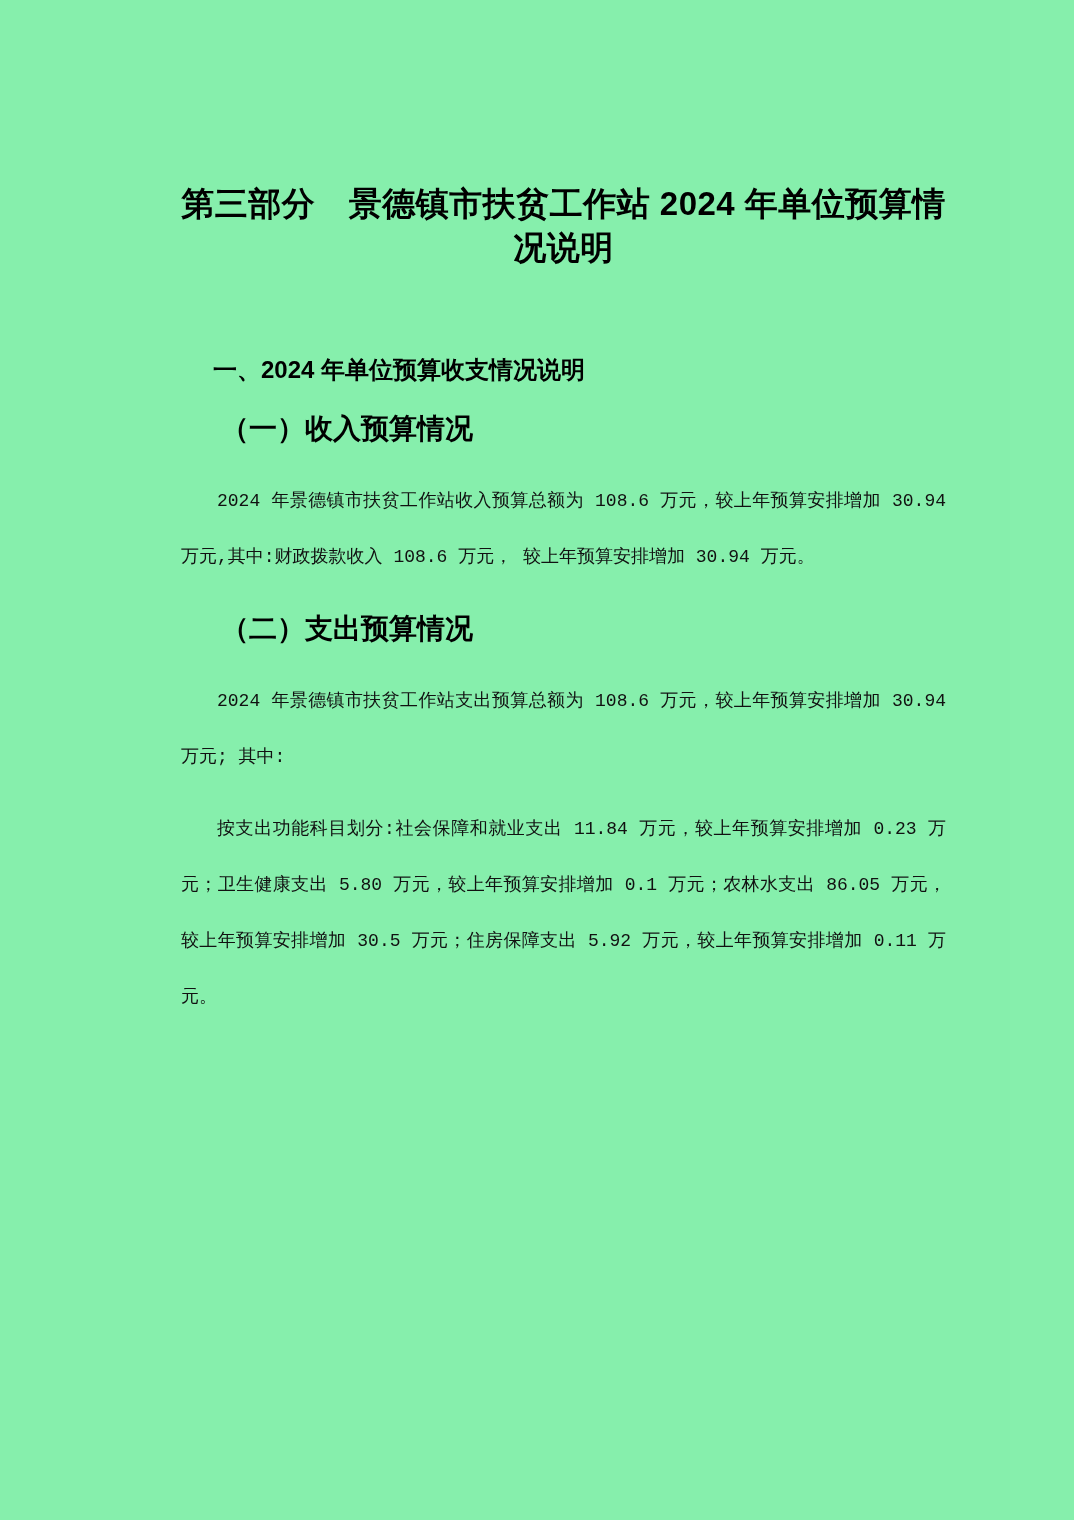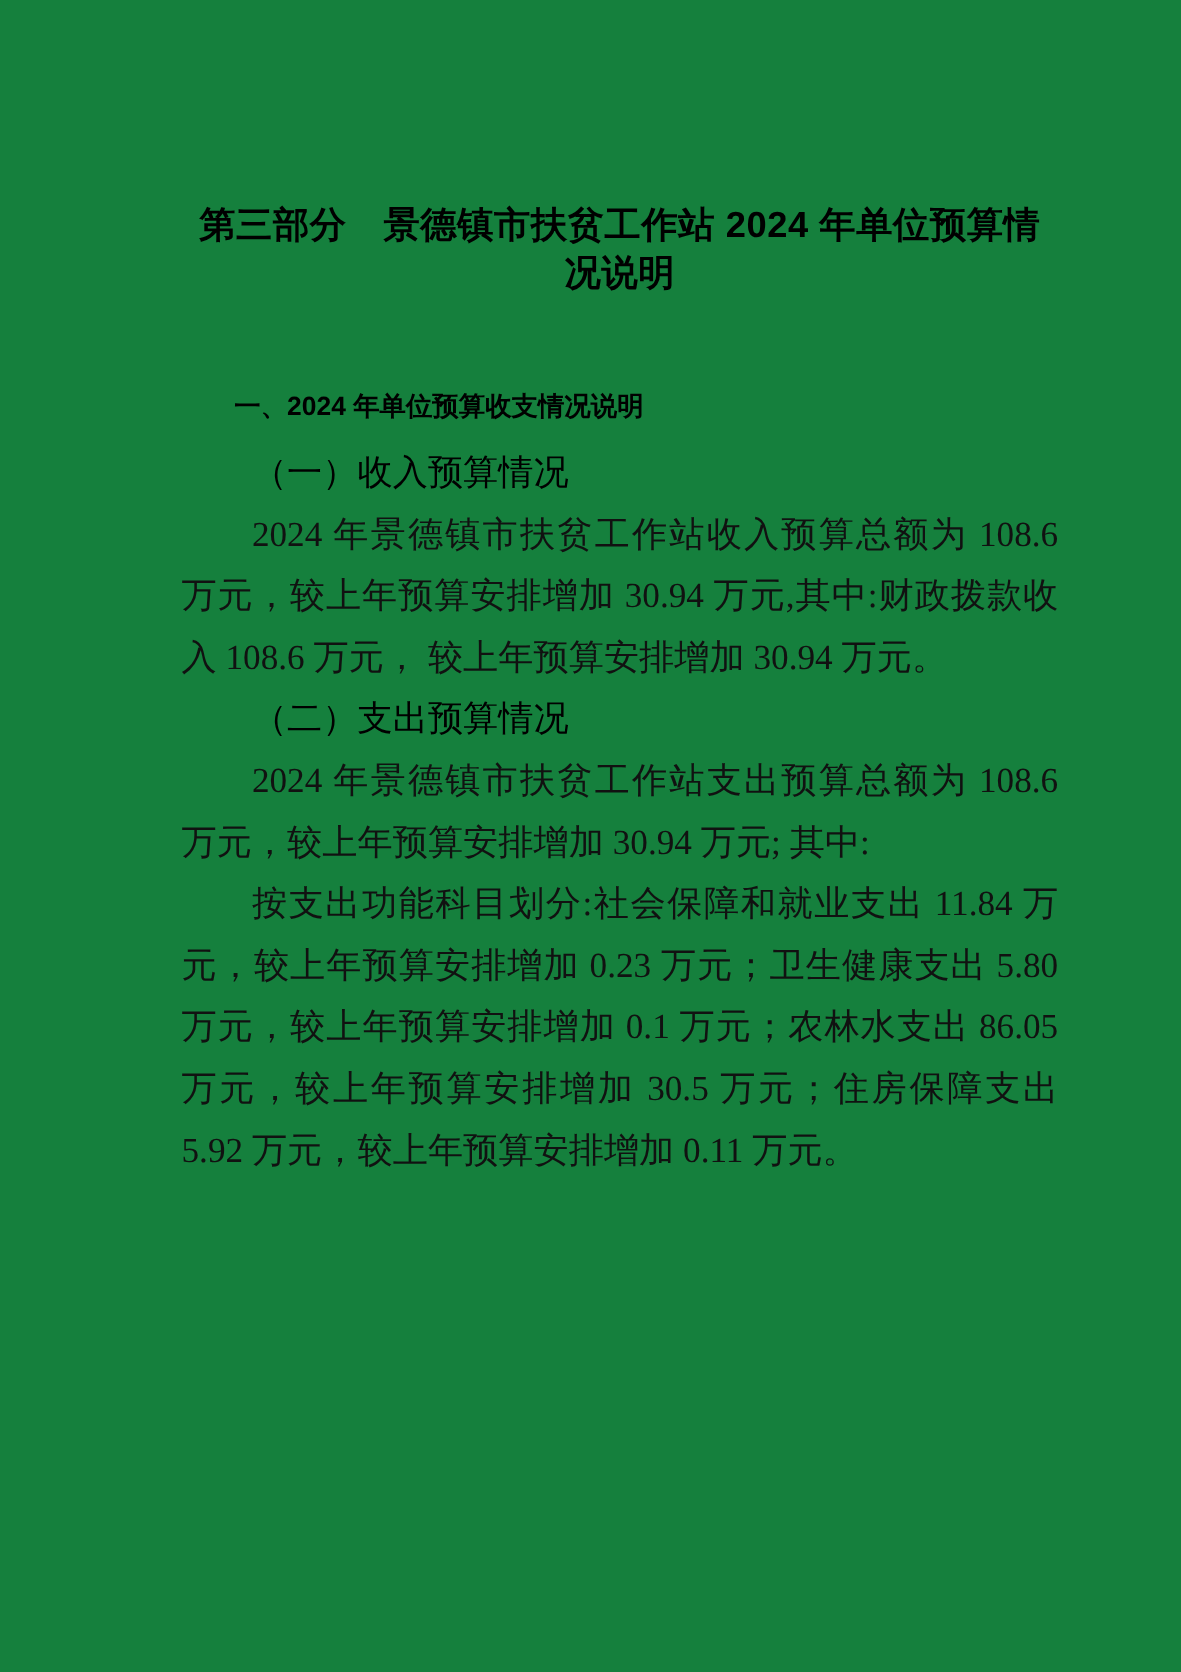--- a/index.html
+++ b/index.html
@@ -12,21 +12,21 @@
     height: 1520px;
     color: #111111;
     font-family: "Liberation Serif", serif;
   }
   .page {
     box-sizing: border-box;
     width: 1074px;
     height: 1520px;
     padding: 182px 112px 40px 165px;
     overflow: hidden;
-    background: #15803d;
+    background: #86efac;
   }
   .doc-title {
     font-family: "Liberation Sans", sans-serif;
     font-weight: bold;
     font-size: 33px;
     line-height: 44px;
     text-align: center;
     letter-spacing: 0.5px;
     color: #000000;
   }
@@ -35,33 +35,34 @@
     font-weight: bold;
     font-size: 24px;
     line-height: 55px;
     text-indent: 2em;
     margin-top: 72px;
     margin-bottom: 4px;
     color: #000000;
   }
   .sub-heading {
     font-family: "Liberation Sans", sans-serif;
-    font-weight: normal;
-    font-size: 32px;
+    font-weight: bold;
+    font-size: 28px;
     line-height: 56px;
     text-indent: 2em;
     color: #000000;
   }
   .para {
-    font-size: 32px;
+    font-size: 18px;
     line-height: 56px;
     text-indent: 2em;
     text-align: justify;
     color: #111111;
-    margin: 0;
+    margin: 16px;
+    font-family: Liberation Mono, monospace;
   }
 </style>
 </head>
 <body>
 
 <div class="page">
   <div class="doc-title">第三部分　景德镇市扶贫工作站 2024 年单位预算情况说明</div>
 
   <div class="section-heading">一、2024 年单位预算收支情况说明</div>
 

